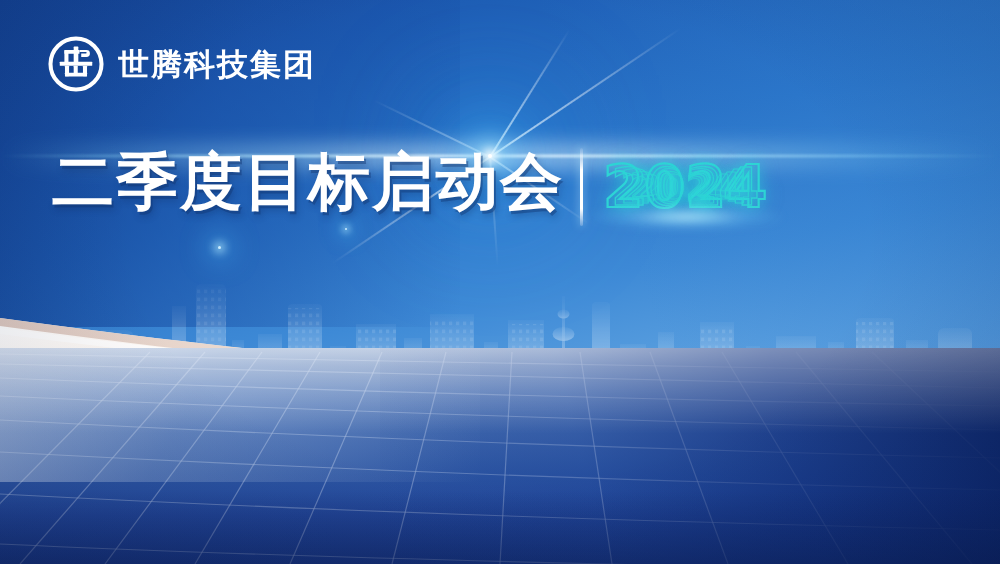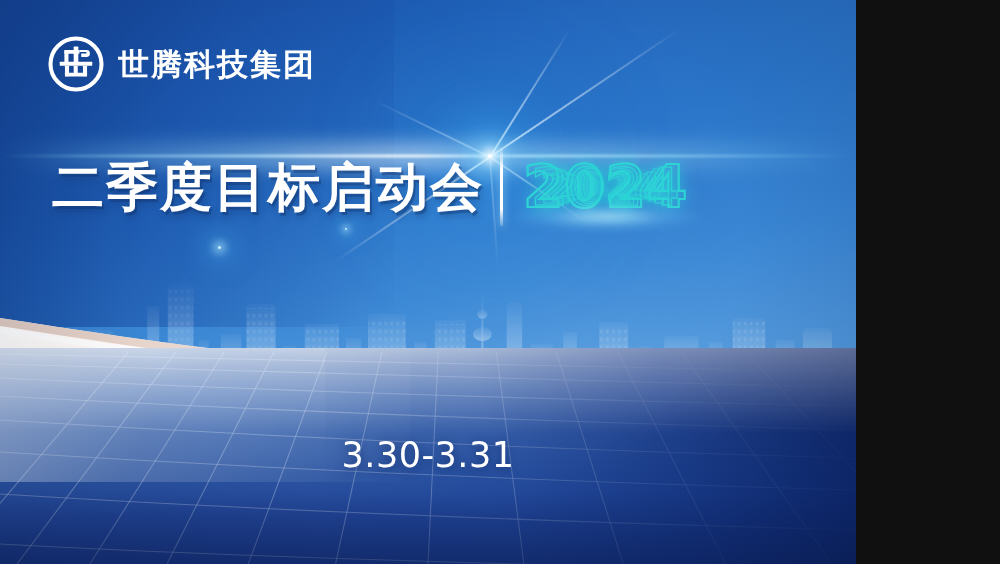--- a/index.html
+++ b/index.html
@@ -5,21 +5,21 @@
 <style>
   * { margin:0; padding:0; box-sizing:border-box; }
   html,body{ background:#101010; }
   body{
     font-family:"Liberation Sans","DejaVu Sans",sans-serif;
     -webkit-font-smoothing:antialiased;
   }
 
   .stage{
     position:relative;
-    width:856px; height:564px;
+    width:1000px; height:564px;
     overflow:hidden;
     background:#1f62bb;
   }
 
   
   .sky{
     position:absolute; inset:0;
     background:
       linear-gradient(168deg, #1a4fa4 0%, #1f5fb6 14%, #2a74c8 34%, #3e8ad6 52%, #63a6e2 70%, #93c4ec 86%, #bedcf4 100%);
   }
@@ -160,25 +160,25 @@
     font-family:"DejaVu Sans Mono","Liberation Mono",monospace;
   }
 
   
   .headline{
     position:absolute; left:52px; top:148px;
     display:flex; align-items:center;
     z-index:35;
   }
   .headline-cn{
-    font-size:52px; line-height:1;
+    font-size:62px; line-height:1;
     font-weight:700; color:#ffffff;
     letter-spacing:2px;
     white-space:nowrap;
-    font-family:Liberation Sans, sans-serif;
+    font-family:Liberation Mono, monospace;
     text-shadow:
       2px 3px 0 rgba(16,52,112,.42),
       3px 5px 7px rgba(12,40,92,.30);
   }
   .headline-divider{
     width:3px; height:78px;
     margin:0 20px 0 16px;
     background:linear-gradient(180deg, rgba(255,255,255,.15), #ffffff 28%, #ffffff 78%, rgba(255,255,255,.25));
     border-radius:2px;
     box-shadow:0 0 8px rgba(190,235,255,.7);
@@ -409,18 +409,15 @@
     <div class="year">
       <span>2024</span>
       <span class="y-layer yl1">2024</span>
       <span class="y-layer yl2">2024</span>
       <span class="y-layer yl3">2024</span>
       <span class="y-layer yl4">2024</span>
       <span class="year-glow"></span>
     </div>
   </div>
 
-  <div class="date">
-    <span>3.30-3.31</span>
-  </div>
 
   <div class="vignette"></div>
 </div>
 
 </body></html>

